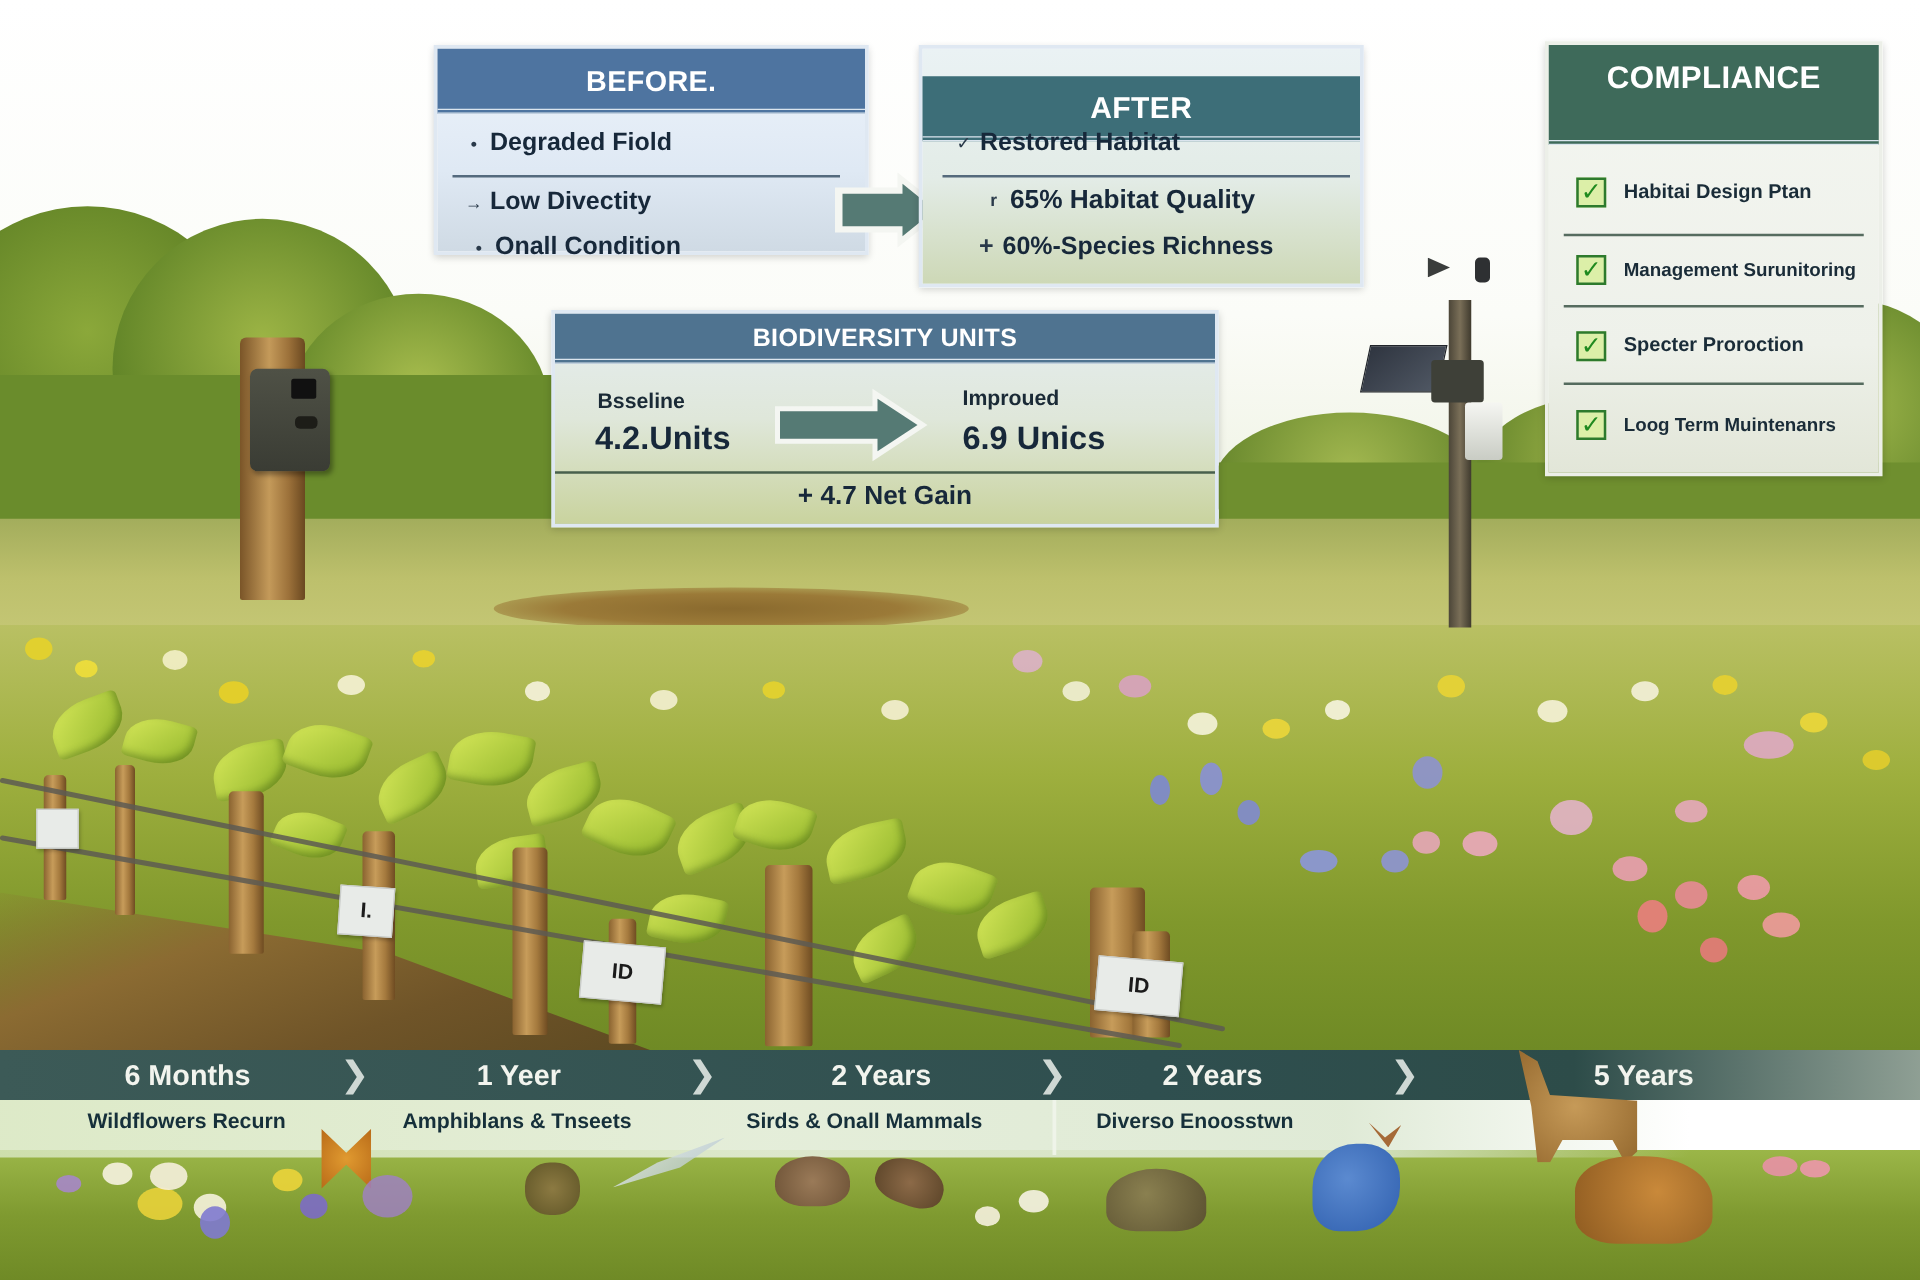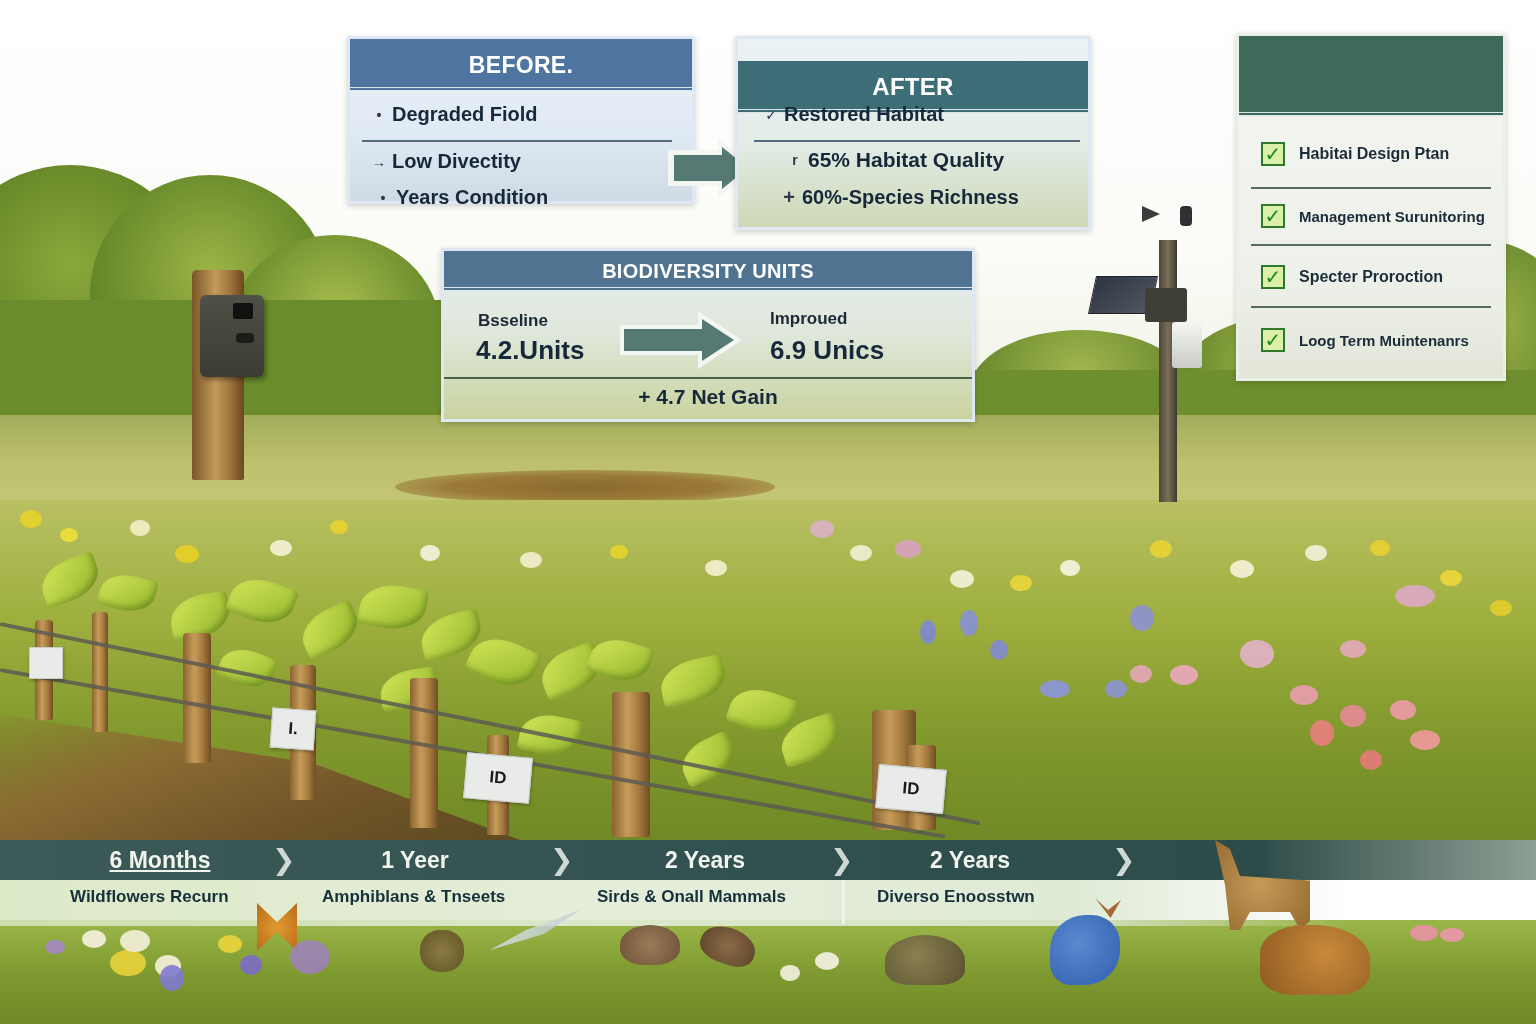--- a/index.html
+++ b/index.html
@@ -266,21 +266,21 @@
       <span class="bullet">•</span>
       <span>Degraded Fiold</span>
     </div>
     <div class="hr" style="position:absolute;left:12px;top:101px;width:310px;"></div>
     <div class="panel-row" style="position:absolute;left:22px;top:111px;font-size:20px;">
       <span class="bullet">→</span>
       <span>Low Divectity</span>
     </div>
     <div class="panel-row" style="position:absolute;left:26px;top:147px;font-size:20px;">
       <span class="bullet">•</span>
-      <span>Years Condition</span>
+      <span>Onall Condition</span>
     </div>
   </div>
 
   <svg class="arrow-big" style="left:664px;top:136px;" width="96" height="64" viewBox="0 0 96 64">
     <polygon points="4,14 54,14 54,2 92,32 54,62 54,50 4,50" fill="#f4f6f2"></polygon>
     <polygon points="10,19 58,19 58,11 84,32 58,53 58,45 10,45" fill="#557a74"></polygon>
   </svg>
 
   <div class="panel after">
     <div class="panel-header">AFTER</div>
@@ -308,20 +308,21 @@
       <polygon points="6,20 84,20 84,10 116,31 84,52 84,42 6,42" fill="#557a74"></polygon>
     </svg>
     <div style="position:absolute;left:326px;top:58px;font-size:17px;color:#1a2a36;font-weight:600;">Improued</div>
     <div style="position:absolute;left:326px;top:84px;font-size:26px;color:#17283a;font-weight:700;">6.9 Unics</div>
     <div class="hr" style="position:absolute;left:0;top:126px;width:528px;background:#2f4a3a;"></div>
     <div style="position:absolute;left:0;top:134px;width:528px;text-align:center;font-size:21px;color:#17283a;font-weight:600;">+ 4.7 Net Gain</div>
   </div>
 
   <div class="panel check">
     <div class="panel-header">
+      <div>COMPLIANCE</div>
     </div>
     <div class="check-item" style="top:106px;">
       <span class="checkbox">✓</span>
       <span>Habitai  Design Ptan</span>
     </div>
     <div class="check-hr" style="top:151px;"></div>
     <div class="check-item" style="top:168px;font-size:15px;">
       <span class="checkbox">✓</span>
       <span>Management Surunitoring</span>
     </div>
@@ -335,28 +336,29 @@
       <span class="checkbox">✓</span>
       <span>Loog Term Muintenanrs</span>
     </div>
   </div>
 
   <div class="ground"></div>
   <div class="tl-bar"></div>
   <div class="tl-sub-bg"></div>
   <div class="tl-divider"></div>
 
-  <div class="tl-step" style="left:70px;width:180px;text-decoration:underline;">6 Months</div>
+  <div class="tl-step" style="left:60px;width:180px;">6 Months</div>
   <div class="tl-chev" style="left:272px;">❯</div>
   <div class="tl-step" style="left:340px;width:150px;">1 Yeer</div>
   <div class="tl-chev" style="left:550px;">❯</div>
   <div class="tl-step" style="left:625px;width:160px;">2 Years</div>
   <div class="tl-chev" style="left:830px;">❯</div>
   <div class="tl-step" style="left:890px;width:160px;">2 Years</div>
   <div class="tl-chev" style="left:1112px;">❯</div>
+  <div class="tl-step" style="left:1235px;width:160px;">5 Years</div>
 
   <div class="tl-sub" style="left:70px;">Wildflowers Recurn</div>
   <div class="tl-sub" style="left:322px;">Amphiblans &amp; Tnseets</div>
   <div class="tl-sub" style="left:597px;">Sirds &amp; Onall Mammals</div>
   <div class="tl-sub" style="left:877px;">Diverso Enoosstwn</div>
 
   <div>
     <div class="flower" style="left:45px;top:940px;width:20px;height:14px;background:#a687c8;"></div>
     <div class="flower" style="left:82px;top:930px;width:24px;height:18px;background:#f6f2e0;"></div>
     <div class="flower" style="left:110px;top:950px;width:36px;height:26px;background:#e8d23a;"></div>

